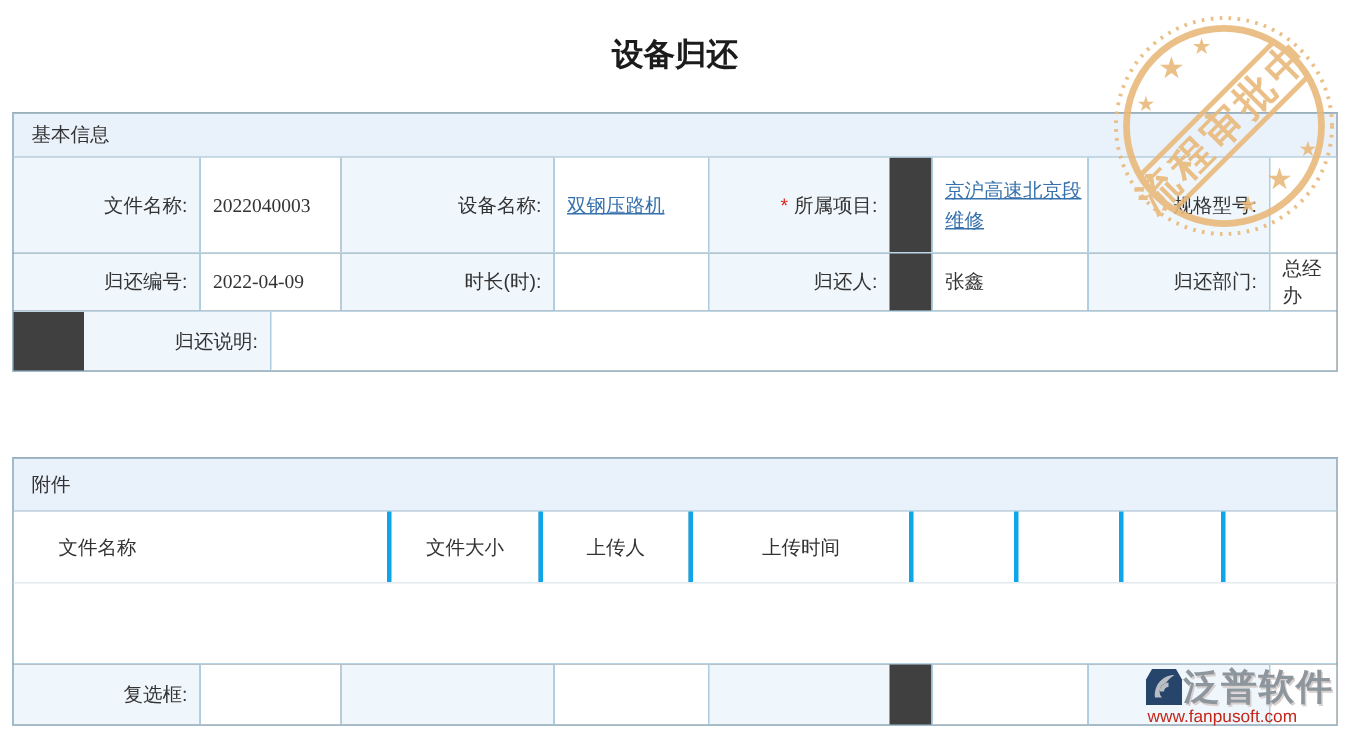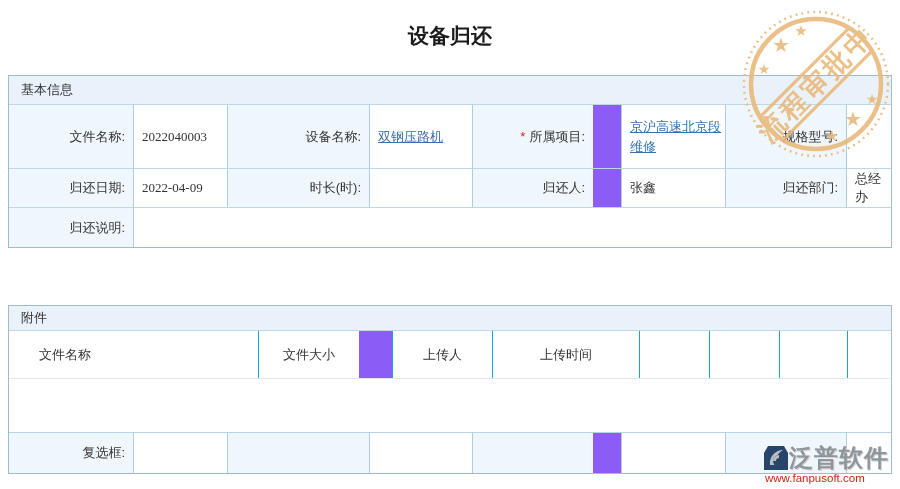--- a/index.html
+++ b/index.html
@@ -6,58 +6,58 @@
   html, body { width: 900px; height: 489px; background: #fff; overflow: hidden; }
   body { font-family: "Liberation Sans", "DejaVu Sans", sans-serif; position: relative; color: #333; }
 
   .page-title {
     position: absolute; top: 22px; left: 0; width: 100%;
     text-align: center; font-size: 21px; font-weight: bold; color: #1b1b1b;
   }
 
   .panel {
     position: absolute; left: 8px; width: 884px;
-    border: 1px solid #9fbccd; background: #8b5cf6;
+    border: 1px solid #9fbccd; background: #404040;
   }
   #basic-panel { top: 75px; }
   #attach-panel { top: 305px; }
 
   .section-header {
     background: #e9f1fb; border-bottom: 1px solid #bcd8e8;
     font-size: 13px; color: #333; display: flex; align-items: center;
     padding-left: 12px;
   }
   #basic-panel .section-header { height: 29px; }
-  #attach-panel .section-header { height: 25px; }
+  #attach-panel .section-header { height: 35px; }
 
   .row { display: flex; width: 100%; }
   .row + .row { border-top: 1px solid #bcd8e8; }
 
   .cell {
     display: flex; align-items: center; font-size: 13px; color: #333;
     overflow: hidden;
   }
   .cell + .cell { border-left: 1px solid #aecde0; }
   .lc { background: #eff6fc; justify-content: flex-end; padding-right: 8px; text-align: right; }
   .vc { background: #fff; justify-content: flex-start; padding-left: 8px; }
 
   .w1 { width: 124px; } .w2 { width: 94px; font-family: Liberation Serif, serif; } .w3 { width: 142px; } .w4 { width: 103px; }
   .w5 { width: 121px; } .w6 { width: 104px; margin-left: 28px; } .w7 { width: 121px; } .w8 { flex: 1; }
 
-  .h-r1 { height: 63px; } .h-r2 { height: 39px; } .h-r3 { height: 39px; } .h-r4 { height: 40px; }
+  .h-r1 { height: 63px; } .h-r2 { height: 39px; } .h-r3 { height: 39px; } .h-r4 { height: 40px; padding-left: 47px; }
 
   a.link { color: #3671ad; text-decoration: underline; line-height: 1.5; }
   .req { color: #e0251b; margin-right: 4px; font-size: 13px; }
 
   
   .file-head { height: 47px; }
   .file-head .cell { background: #fff; font-size: 13px; justify-content: center; }
-  .file-head .cell + .cell { border-left: 1px solid #0ea5e9; }
+  .file-head .cell + .cell { border-left: 3px solid #0ea5e9; }
   .fc1 { width: 249px; justify-content: flex-start !important; padding-left: 30px; }
-  .fc2 { width: 101px; } .fc3 { width: 100px; margin-left: 33px; } .fc4 { width: 147px; }
+  .fc2 { width: 101px; } .fc3 { width: 100px; } .fc4 { width: 147px; }
   .fc5 { width: 70px; } .fc6 { width: 70px; } .fc7 { width: 68px; } .fc8 { flex: 1; }
   .file-head + .row { border-top: 1px solid #e3eaef; }
   .empty-row { height: 54px; background: #fff; }
   .checkbox-row { height: 41px; border-top: 1px solid #b7d3e6 !important; }
 
   
   .stamp { position: absolute; left: 733px; top: 4px; width: 166px; height: 162px;
     pointer-events: none; opacity: 0.88; z-index: 50; }
 
   
@@ -90,21 +90,21 @@
       <span>所属项目:</span>
     </div>
     <div class="cell vc w6">
       <a class="link" href="#">京沪高速北京段维修</a>
     </div>
     <div class="cell lc w7">规格型号:</div>
     <div class="cell vc w8"></div>
   </div>
 
   <div class="row h-r2">
-    <div class="cell lc w1">归还日期:</div>
+    <div class="cell lc w1">归还编号:</div>
     <div class="cell vc w2">2022-04-09</div>
     <div class="cell lc w3">时长(时):</div>
     <div class="cell vc w4"></div>
     <div class="cell lc w5">归还人:</div>
     <div class="cell vc w6">张鑫</div>
     <div class="cell lc w7">归还部门:</div>
     <div class="cell vc w8">总经办</div>
   </div>
 
 

